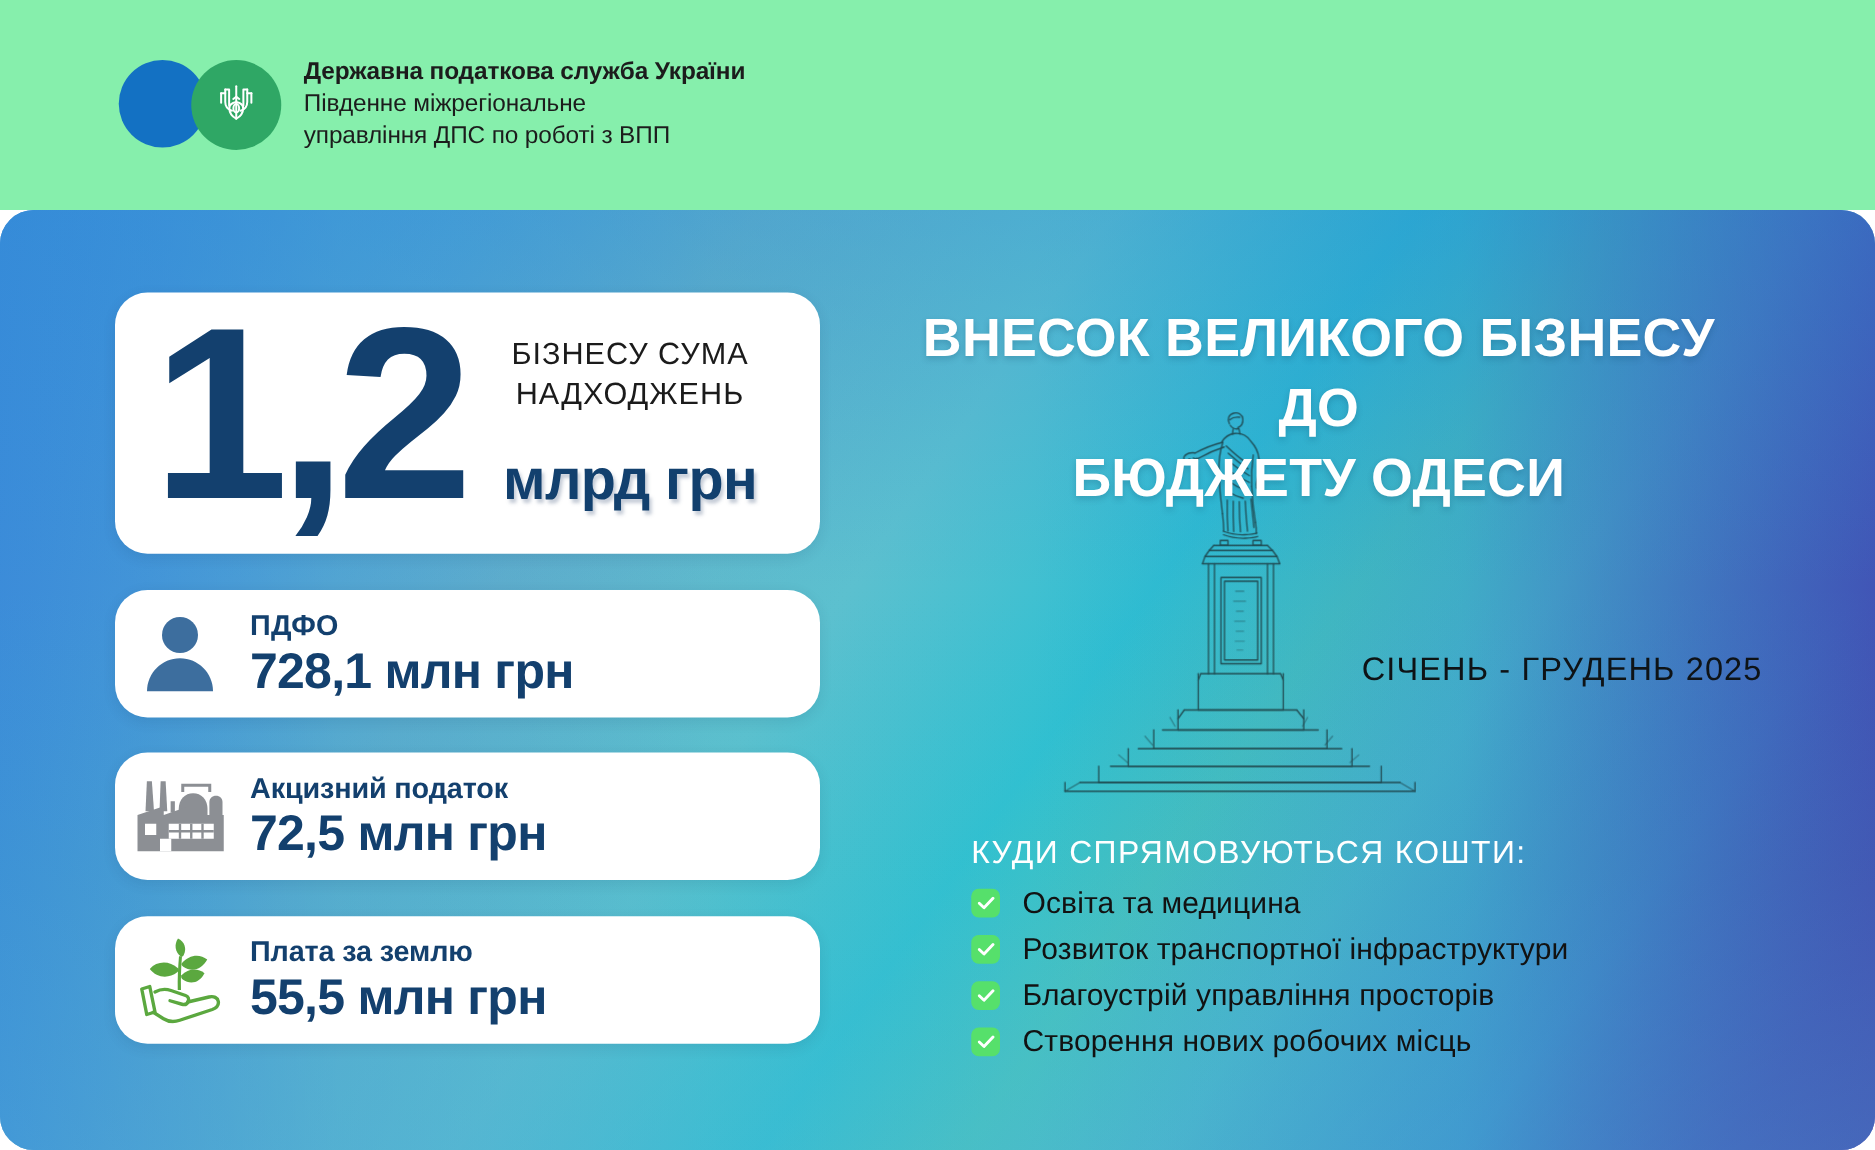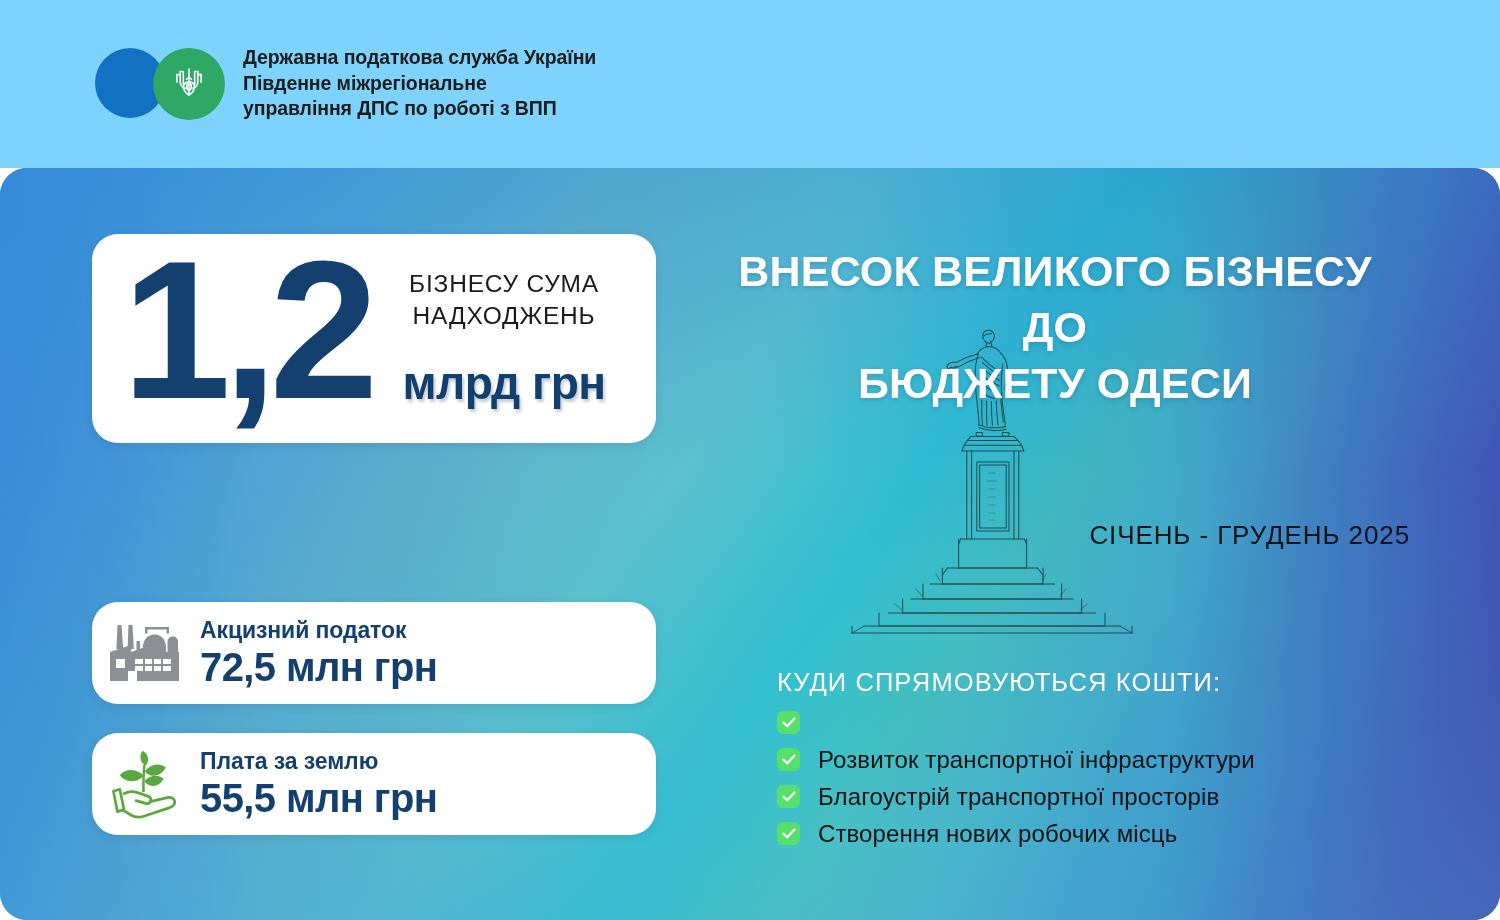--- a/index.html
+++ b/index.html
@@ -8,21 +8,21 @@
   body {
     font-family: "Liberation Sans", "DejaVu Sans", sans-serif;
     background:#ffffff;
     overflow:hidden;
     position:relative;
   }
 
   
   .header {
     position:absolute; left:0; top:0; width:1500px; height:168px;
-    background:#7dd3fc;
+    background:#86efac;
     display:flex; align-items:center;
   }
   .logo-mark {
     position:absolute; left:95px; top:48px;
     width:140px; height:72px;
   }
   .logo-circle-blue {
     position:absolute; left:0; top:0;
     width:70px; height:70px; border-radius:50%;
     background:#1371c3;
@@ -37,21 +37,21 @@
 
   .org-text {
     position:absolute; left:243px; top:45px;
     color:#1c1c1c;
     font-size:19.5px;
     font-weight:bold;
     line-height:25.5px;
     letter-spacing:-0.1px;
     white-space:nowrap;
   }
-  .org-text .l2, .org-text .l3 { font-weight:bold; }
+  .org-text .l2, .org-text .l3 { font-weight:normal; }
 
   
   .panel {
     position:absolute; left:0; top:168px; width:1500px; height:752px;
     background:
       linear-gradient(125deg,
         #3b8bd9 0%,
         #4b9fd6 16%,
         #63b0c9 30%,
         #5cc0cf 44%,
@@ -377,20 +377,32 @@
       <div class="hero-number">1,2</div>
       <div class="hero-right">
         <div class="hero-label">
           <div>БІЗНЕСУ СУМА</div>
           <div>НАДХОДЖЕНЬ</div>
         </div>
         <div class="hero-unit">млрд грн</div>
       </div>
     </div>
 
+    <div class="card card-row r1">
+      <div class="row-icon">
+        <svg width="58" height="62" viewBox="0 0 58 62">
+          <circle cx="29" cy="16" r="14.4" fill="#3d6e9e"></circle>
+          <path d="M2.6 61 C2.6 46.4 14.4 34.6 29 34.6 C43.6 34.6 55.4 46.4 55.4 61 Z" fill="#3d6e9e"></path>
+        </svg>
+      </div>
+      <div class="row-text">
+        <div class="row-title caps">ПДФО</div>
+        <div class="row-value">728,1 млн грн</div>
+      </div>
+    </div>
 
     <div class="card card-row r2">
       <div class="row-icon">
         <svg width="74" height="68" viewBox="0 0 74 68">
           <g fill="#8c8f94">
 
             <path d="M10.5 6 L14.5 6 L16.2 30 L9.4 30 Z"></path>
             <path d="M21.5 6 L25.5 6 L26.8 30 L20.6 30 Z"></path>
 
             <rect x="29.5" y="22" width="3.4" height="9"></rect>
@@ -461,36 +473,37 @@
 
     <div class="spend-title">КУДИ СПРЯМОВУЮТЬСЯ КОШТИ:</div>
 
     <ul class="spend-list">
       <li class="spend-item">
         <span class="check">
           <svg width="14" height="11" viewBox="0 0 14 11">
               <path d="M1.4 5.6 L5.2 9.2 L12.4 1.6" fill="none" stroke="#ffffff" stroke-width="2.3" stroke-linecap="round" stroke-linejoin="round"></path>
             </svg>
         </span>
+        <span class="spend-label">Освіта та медицина</span>
       </li>
       <li class="spend-item">
         <span class="check">
           <svg width="14" height="11" viewBox="0 0 14 11">
               <path d="M1.4 5.6 L5.2 9.2 L12.4 1.6" fill="none" stroke="#ffffff" stroke-width="2.3" stroke-linecap="round" stroke-linejoin="round"></path>
             </svg>
         </span>
         <span class="spend-label">Розвиток транспортної інфраструктури</span>
       </li>
       <li class="spend-item">
         <span class="check">
           <svg width="14" height="11" viewBox="0 0 14 11">
               <path d="M1.4 5.6 L5.2 9.2 L12.4 1.6" fill="none" stroke="#ffffff" stroke-width="2.3" stroke-linecap="round" stroke-linejoin="round"></path>
             </svg>
         </span>
-        <span class="spend-label">Благоустрій транспортної просторів</span>
+        <span class="spend-label">Благоустрій управління просторів</span>
       </li>
       <li class="spend-item">
         <span class="check">
           <svg width="14" height="11" viewBox="0 0 14 11">
               <path d="M1.4 5.6 L5.2 9.2 L12.4 1.6" fill="none" stroke="#ffffff" stroke-width="2.3" stroke-linecap="round" stroke-linejoin="round"></path>
             </svg>
         </span>
         <span class="spend-label">Створення нових робочих місць</span>
       </li>
     </ul>

